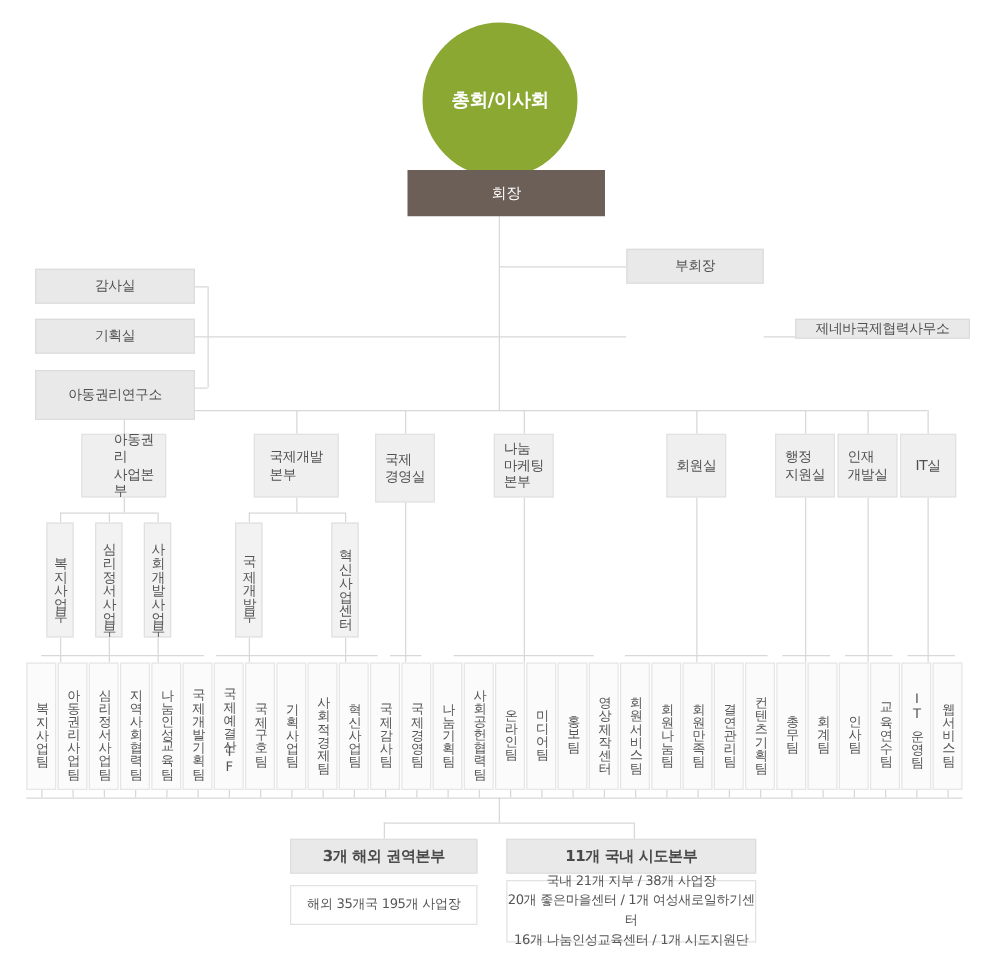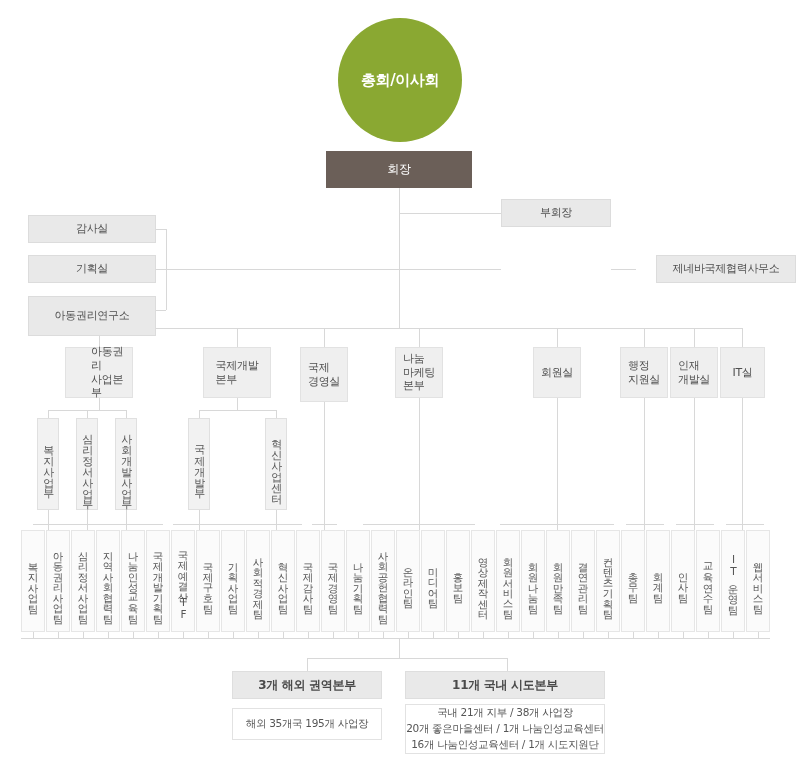--- a/index.html
+++ b/index.html
@@ -93,34 +93,34 @@
 
 <div id="chart">
 
   <div class="circle" style="left:338px;top:18px;width:124px;height:124px;">
     <span>총회/이사회</span>
   </div>
 
   <div class="ln lv" style="left:399px;top:142px;height:-0px;"></div>
   <div class="ln lv" style="left:399px;top:126px;height:10px;"></div>
 
-  <div class="pres" style="left:326px;top:151px;width:146px;height:37px;">
+  <div class="pres" style="left:326px;top:136px;width:158px;height:37px;">
     <span>회장</span>
   </div>
 
   <div class="ln lv" style="left:399px;top:173px;height:155px;"></div>
 
   <div class="ln lh" style="left:399px;top:213px;width:102px;"></div>
   <div class="box" style="left:501px;top:199px;width:110px;height:28px;">
     <span>부회장</span>
   </div>
 
   <div class="ln lh" style="left:399px;top:269px;width:102px;"></div>
   <div class="ln lh" style="left:611px;top:269px;width:25px;"></div>
-  <div class="box" style="left:636px;top:255px;width:140px;height:28px;margin-left:20px;">
+  <div class="box" style="left:636px;top:255px;width:140px;height:16px;">
     <span>제네바국제협력사무소</span>
   </div>
 
   <div class="ln lh" style="left:166px;top:269px;width:233px;"></div>
   <div class="ln lv" style="left:166px;top:229px;height:81px;"></div>
   <div class="ln lh" style="left:156px;top:229px;width:10px;"></div>
   <div class="ln lh" style="left:156px;top:269px;width:10px;"></div>
   <div class="ln lh" style="left:156px;top:310px;width:10px;"></div>
 
   <div class="box" style="left:28px;top:215px;width:128px;height:28px;">
@@ -360,17 +360,17 @@
   </div>
   <div class="nbox" style="left:232px;top:708px;width:150px;height:32px;">
     <span>해외 35개국 195개 사업장</span>
   </div>
 
   <div class="bbox" style="left:405px;top:671px;width:200px;height:28px;">
     <span>11개 국내 시도본부</span>
   </div>
   <div class="nbox" style="left:405px;top:704px;width:200px;height:50px;">
     <span>국내 21개 지부 / 38개 사업장</span>
-    <span>20개 좋은마을센터 /  1개 나눔인성교육센터</span>
+    <span>20개 좋은마을센터 /  1개 여성새로일하기센터</span>
     <span>16개 나눔인성교육센터 / 1개 시도지원단</span>
   </div>
 
 </div>
 
 </body></html>

